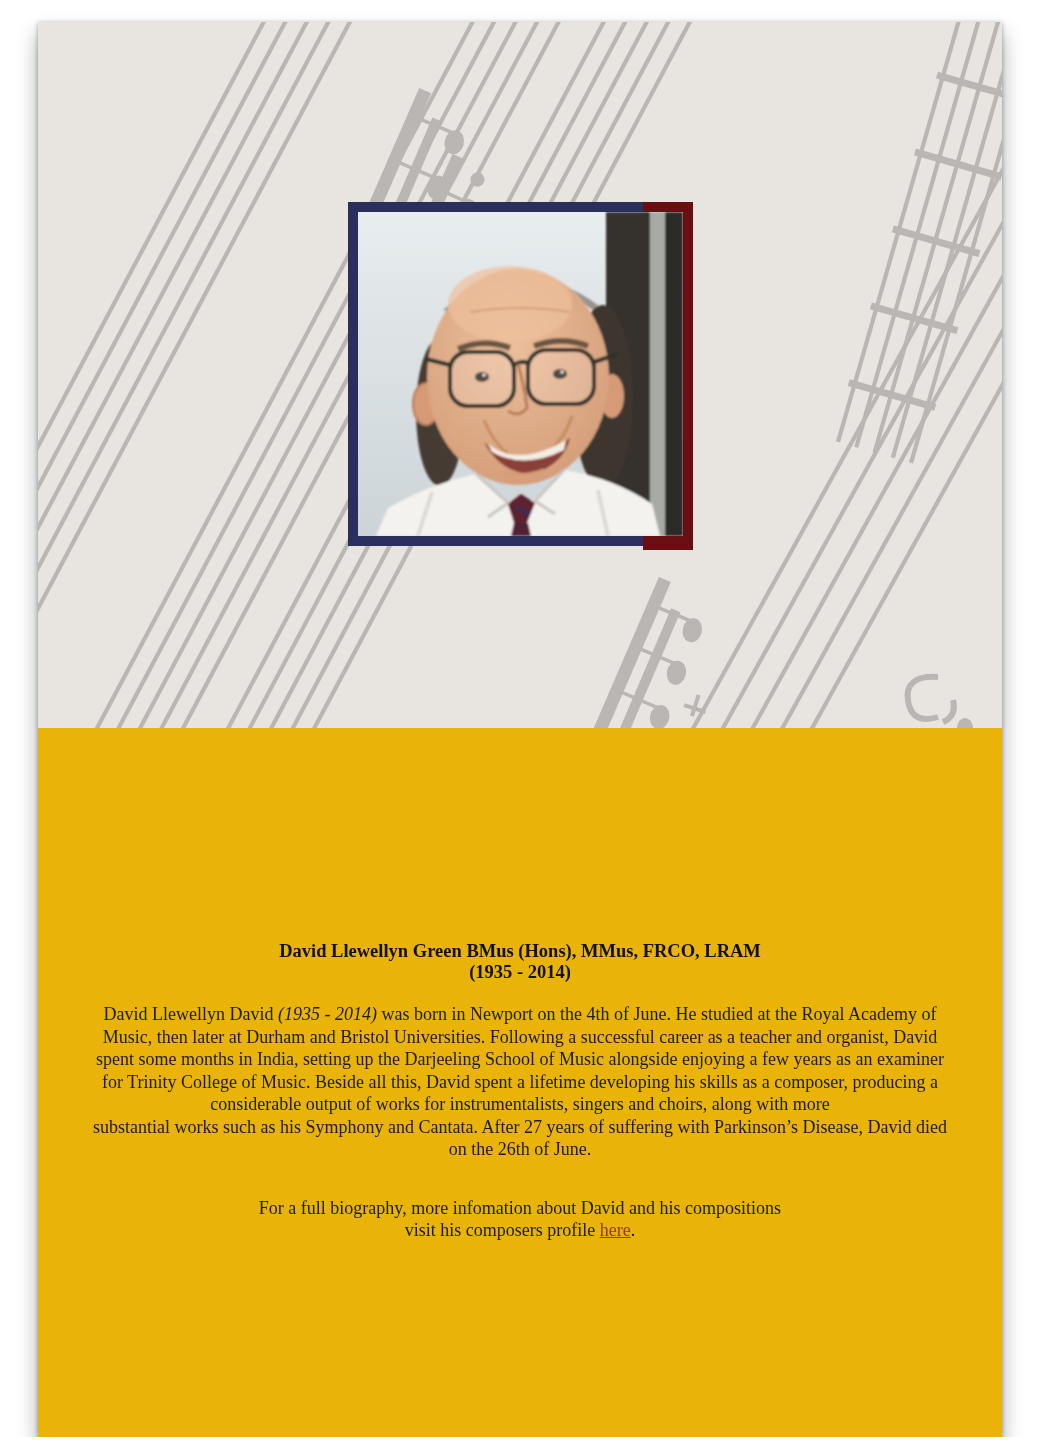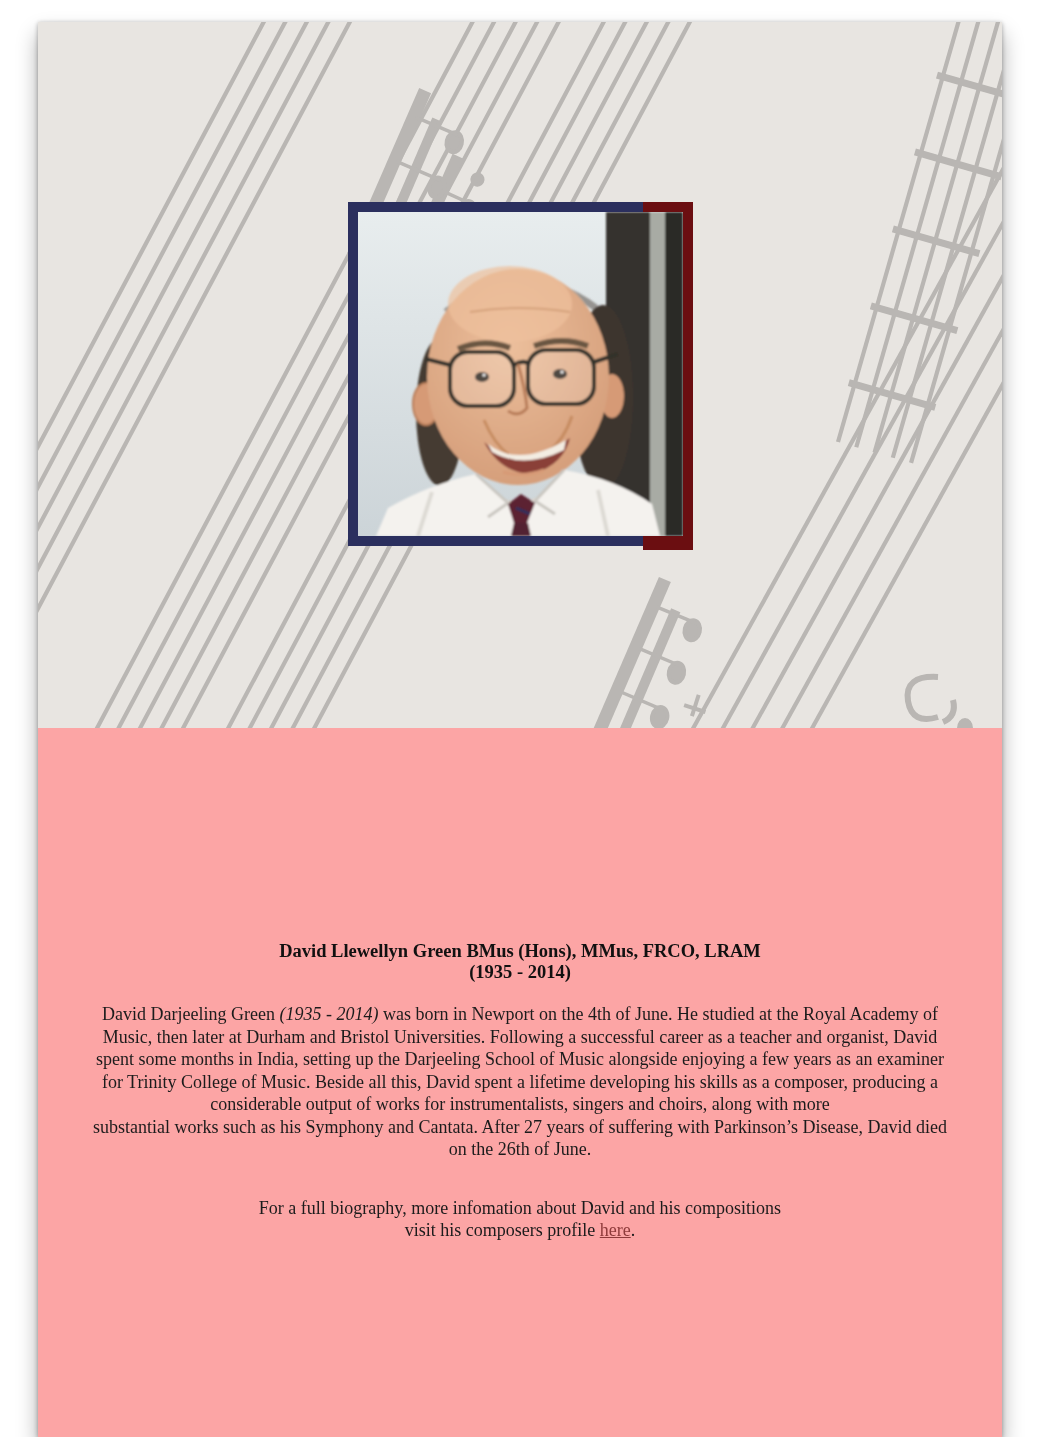--- a/index.html
+++ b/index.html
@@ -39,21 +39,21 @@
   }
   .portrait{
     position:absolute;
     left:10px; top:10px;
     width:325px; height:324px;
     display:block;
   }
   .content{
     box-sizing:border-box;
     height:709px;
-    background:#fca5a5;
+    background:#eab308;
     padding-top:213px;
     text-align:center;
   }
   .title{
     margin:0;
     font-size:18.5px;
     font-weight:bold;
     line-height:21px;
     color:#111111;
   }
@@ -237,21 +237,21 @@
           <path d="M 156 311 L 170 311 L 173 324 L 153 324 Z" fill="#532031"></path>
           <line x1="158" y1="296" x2="172" y2="302" stroke="#2c3060" stroke-width="2.5"></line>
         </g>
       </svg>
     </div>
   </section>
 
   <section class="content">
     <h1 class="title"><span>David Llewellyn Green BMus (Hons), MMus, FRCO, LRAM</span><br><span>(1935 - 2014)</span></h1>
 
-    <p class="bio"><span>David Darjeeling Green </span><span class="it">(1935 - 2014)</span><span> was born in Newport on the 4th of June. He studied at the Royal Academy of
+    <p class="bio"><span>David Llewellyn David </span><span class="it">(1935 - 2014)</span><span> was born in Newport on the 4th of June. He studied at the Royal Academy of
 Music, then later at Durham and Bristol Universities. Following a successful career as a teacher and organist, David
 spent some months in India, setting up the Darjeeling School of Music alongside enjoying a few years as an examiner
 for Trinity College of Music. Beside all this, David spent a lifetime developing his skills as a composer, producing a
 considerable output of works for instrumentalists, singers and choirs, along with more
 substantial works such as his Symphony and Cantata. After 27 years of suffering with Parkinson’s Disease, David died
 on the 26th of June.</span></p>
 
     <p class="closing"><span>For a full biography, more infomation about David and his compositions
 visit his composers profile </span><a href="#" class="link">here</a><span>.</span></p>
   </section>

